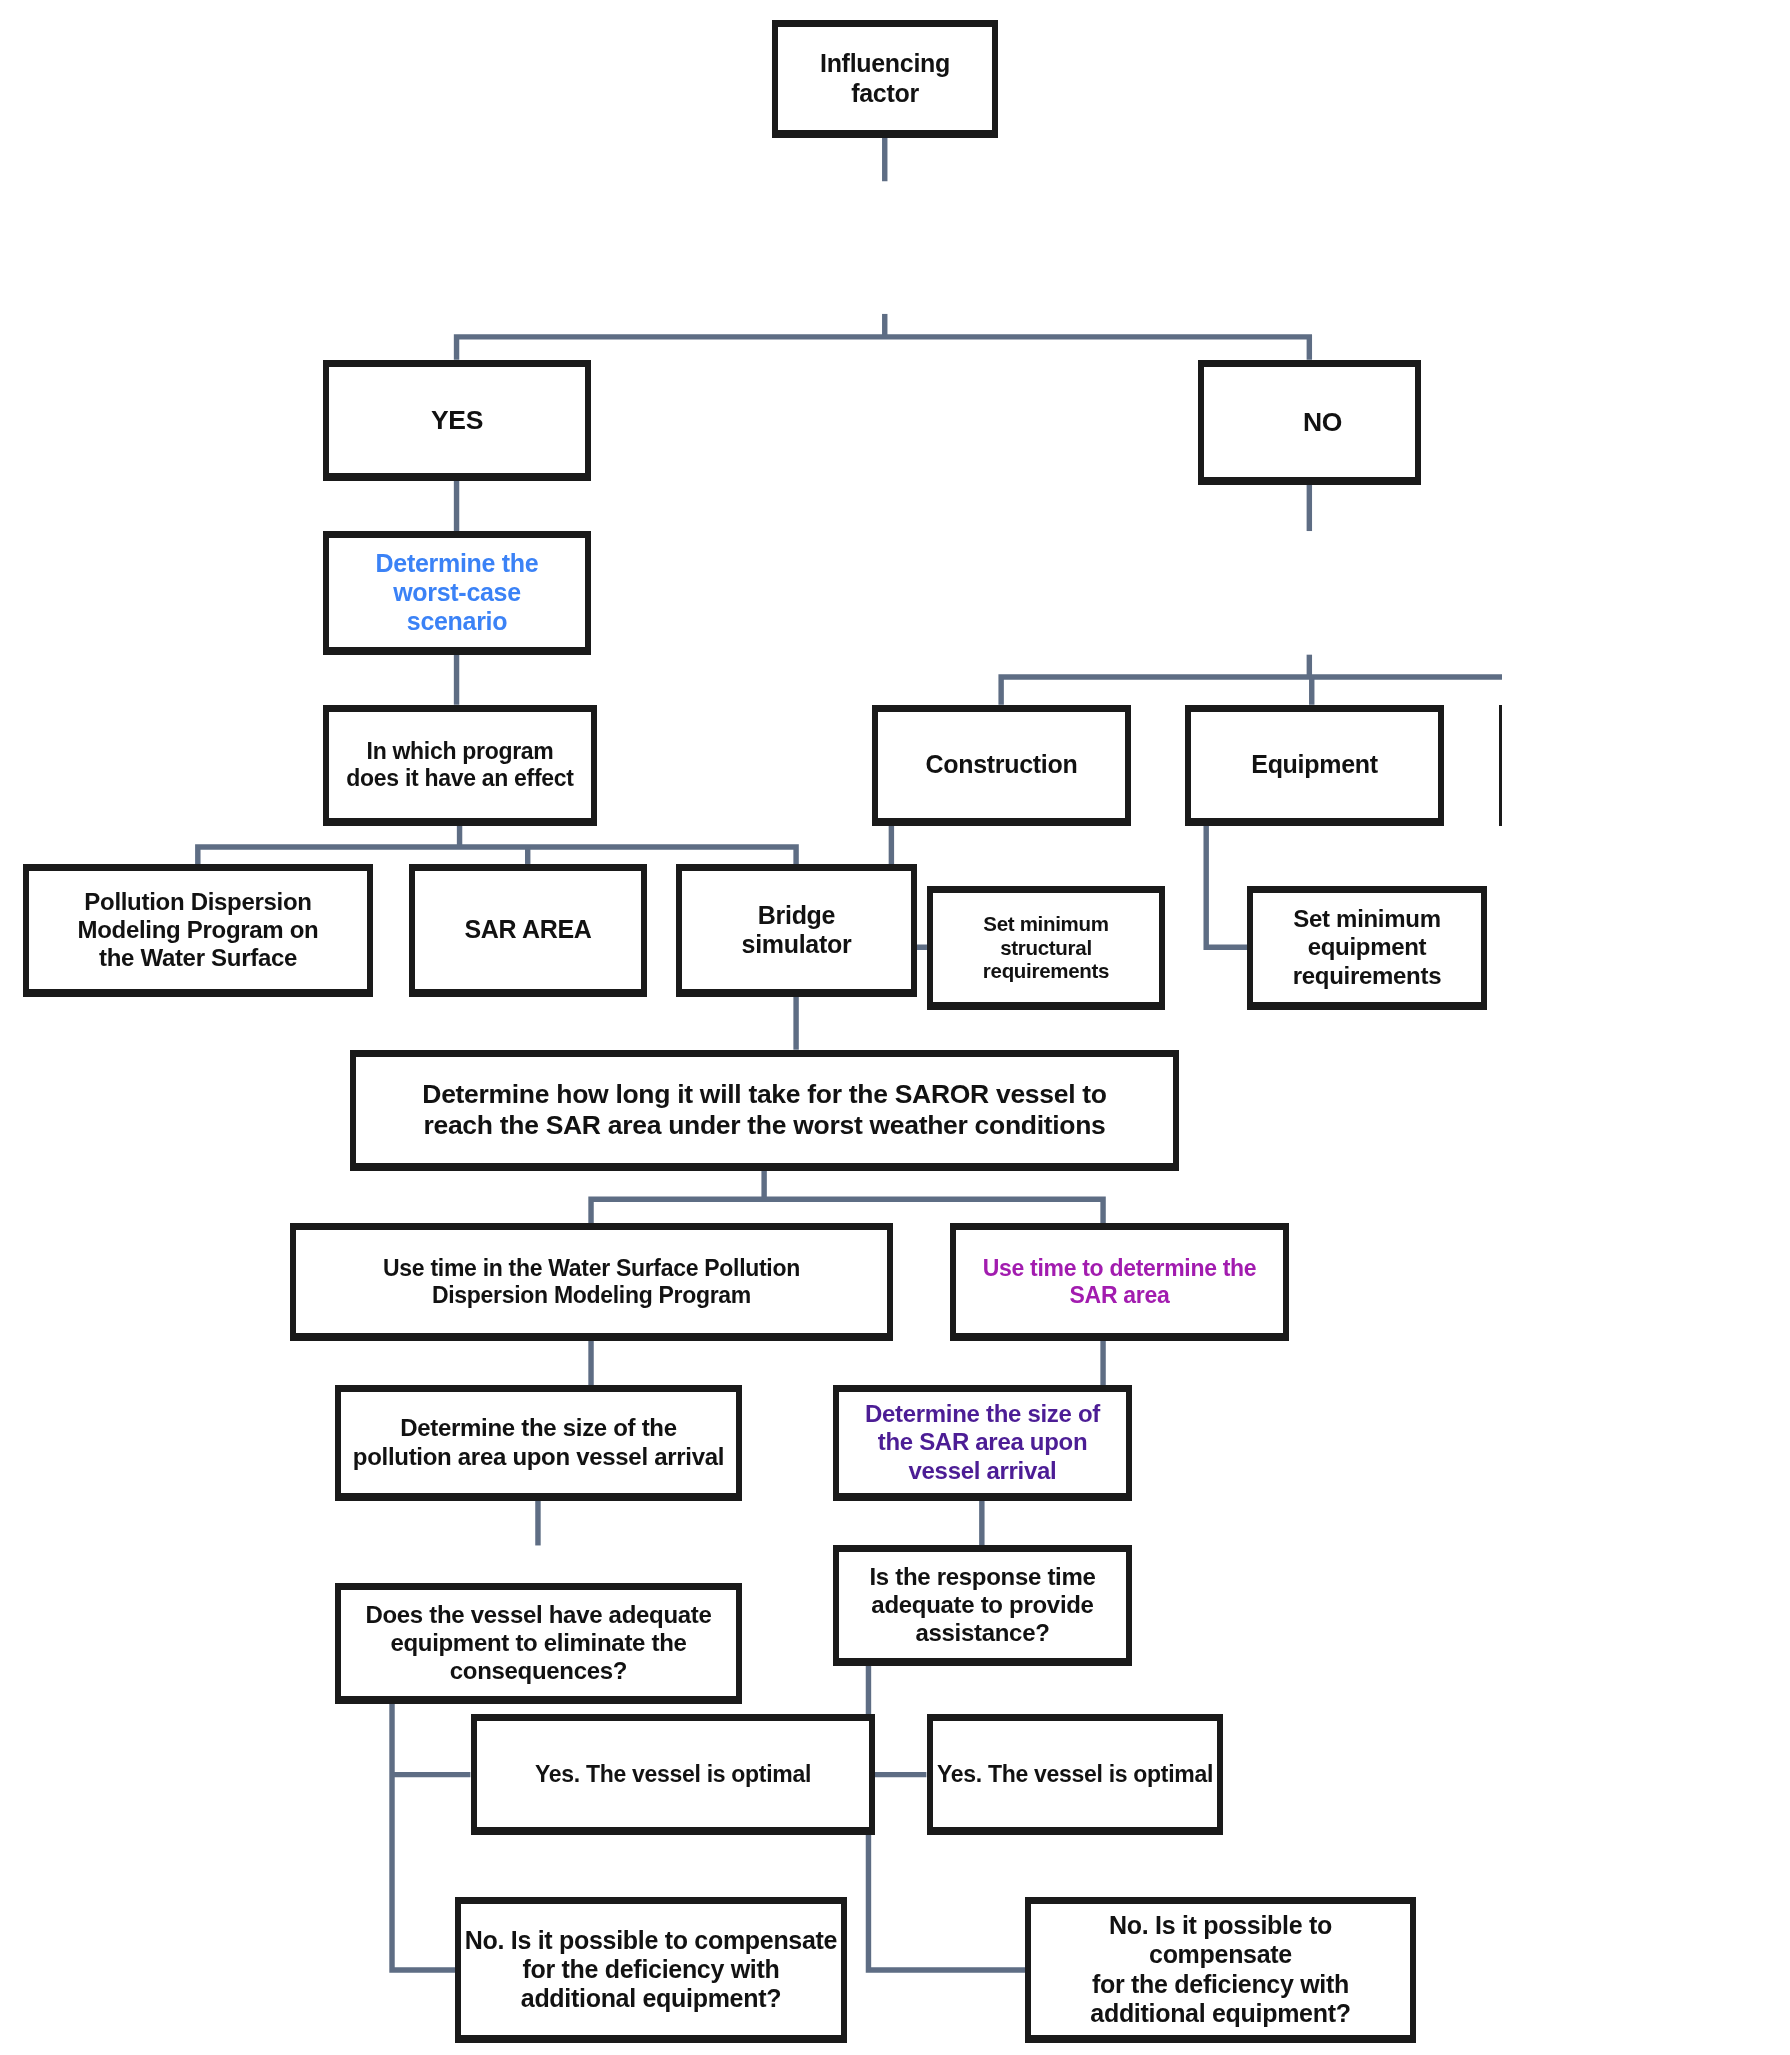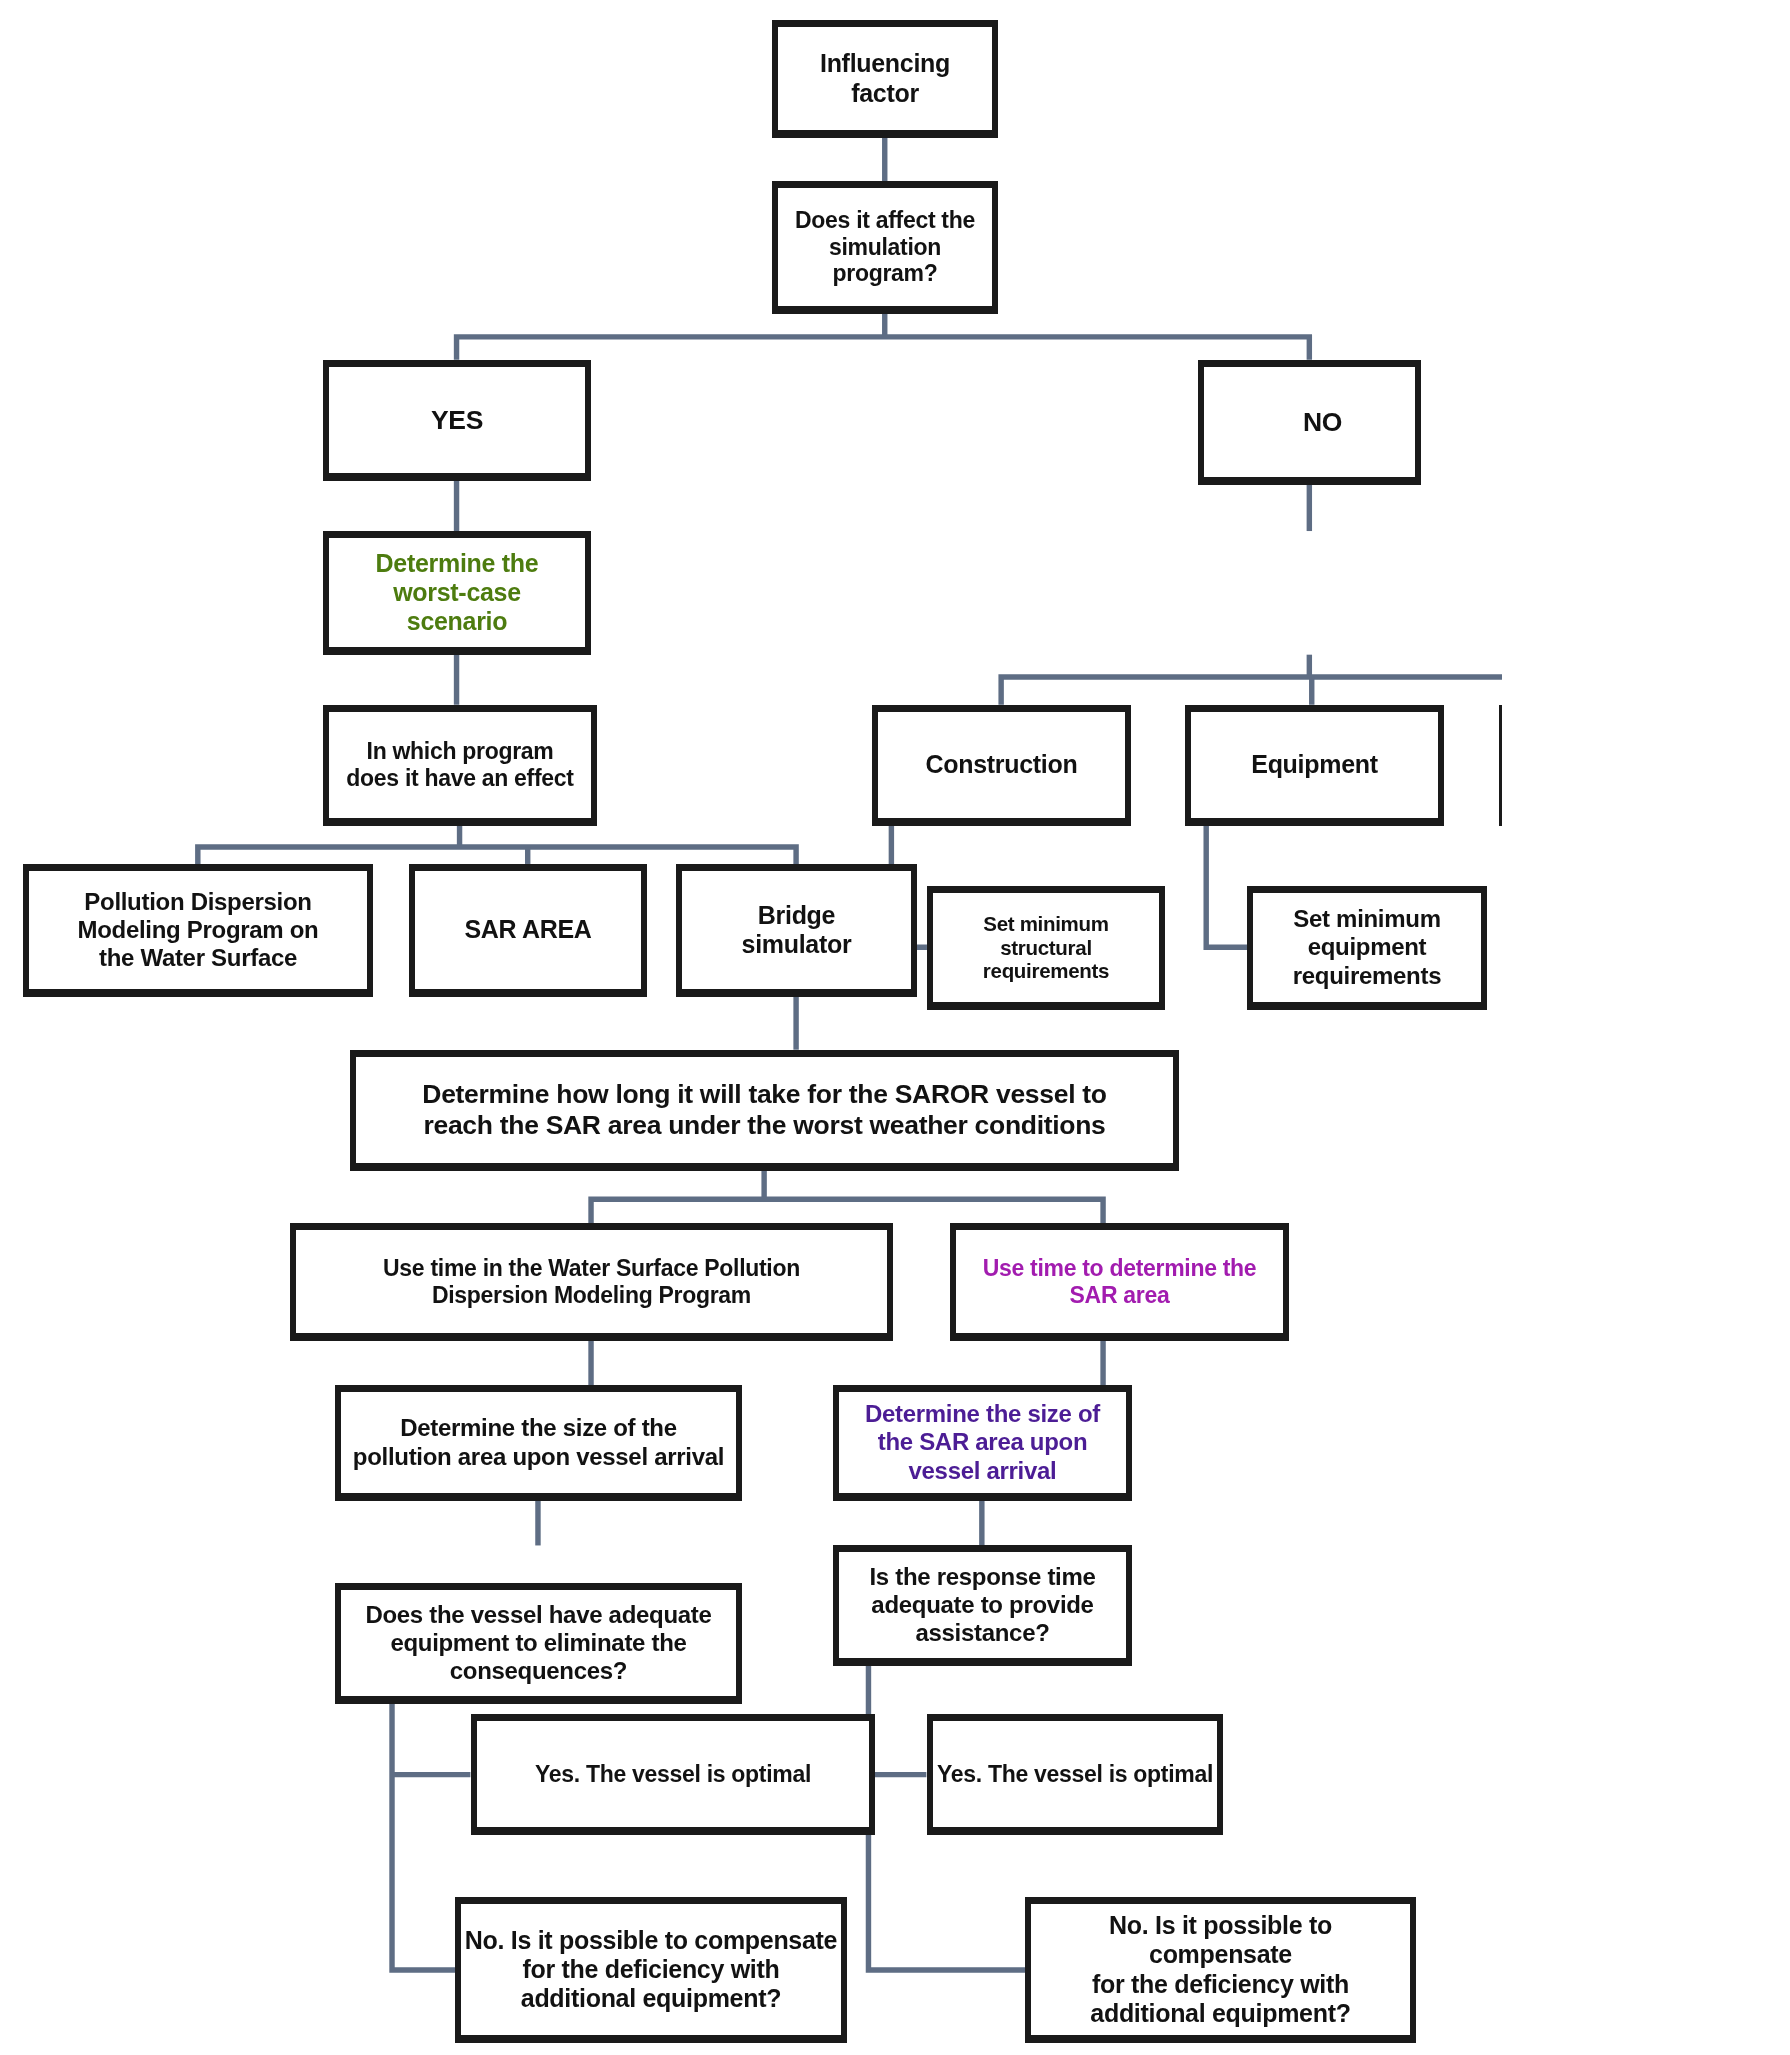--- a/index.html
+++ b/index.html
@@ -70,31 +70,27 @@
       <polyline points="1628,2488 1628,2562" fill="none" stroke="#5e6d84" stroke-width="9"></polyline>
       <polyline points="650,2762 650,3266 755,3266" fill="none" stroke="#5e6d84" stroke-width="9"></polyline>
       <polyline points="650,2942 780,2942" fill="none" stroke="#5e6d84" stroke-width="9"></polyline>
       <polyline points="1440,2762 1440,3266 1700,3266" fill="none" stroke="#5e6d84" stroke-width="9"></polyline>
       <polyline points="1440,2942 1536,2942" fill="none" stroke="#5e6d84" stroke-width="9"></polyline>
     </svg>
 <div class="node" style="left: 772px; top: 20px; width: 226px; height: 118px; font-size: 25px; border-color: rgb(26, 26, 26); color: rgb(18, 18, 18);">
       <span class="lbl">Influencing
 factor</span>
     </div>
-    <div class="node" style="left: 772px; top: 181px; width: 226px; height: 133px; font-size: 23px; border-color: rgb(26, 26, 26); color: rgb(18, 18, 18);">
-      <span class="lbl">Does it affect the
-simulation program?</span>
-    </div>
     <div class="node" style="left: 323px; top: 360px; width: 268px; height: 121px; font-size: 26.5px; border-color: rgb(26, 26, 26); color: rgb(18, 18, 18);">
       <span class="lbl">YES</span>
     </div>
     <div class="node" style="left: 1198px; top: 360px; width: 223px; height: 125px; font-size: 26.5px; border-color: rgb(26, 26, 26); color: rgb(18, 18, 18); padding-left: 26px;">
       <span class="lbl">NO</span>
     </div>
-    <div class="node" style="left: 323px; top: 531px; width: 268px; height: 124px; font-size: 25px; border-color: rgb(26, 26, 26); color: #4d7c0f;">
+    <div class="node" style="left: 323px; top: 531px; width: 268px; height: 124px; font-size: 25px; border-color: rgb(26, 26, 26); color: #3b82f6;">
       <span class="lbl">Determine the
 worst-case
 scenario</span>
     </div>
     <div class="node" style="left: 323px; top: 705px; width: 274px; height: 121px; font-size: 23px; border-color: rgb(26, 26, 26); color: rgb(18, 18, 18);">
       <span class="lbl">In which program
 does it have an effect</span>
     </div>
     <div class="node" style="left: 872px; top: 705px; width: 259px; height: 121px; font-size: 25px; border-color: rgb(26, 26, 26); color: rgb(18, 18, 18);">
       <span class="lbl">Construction</span>

